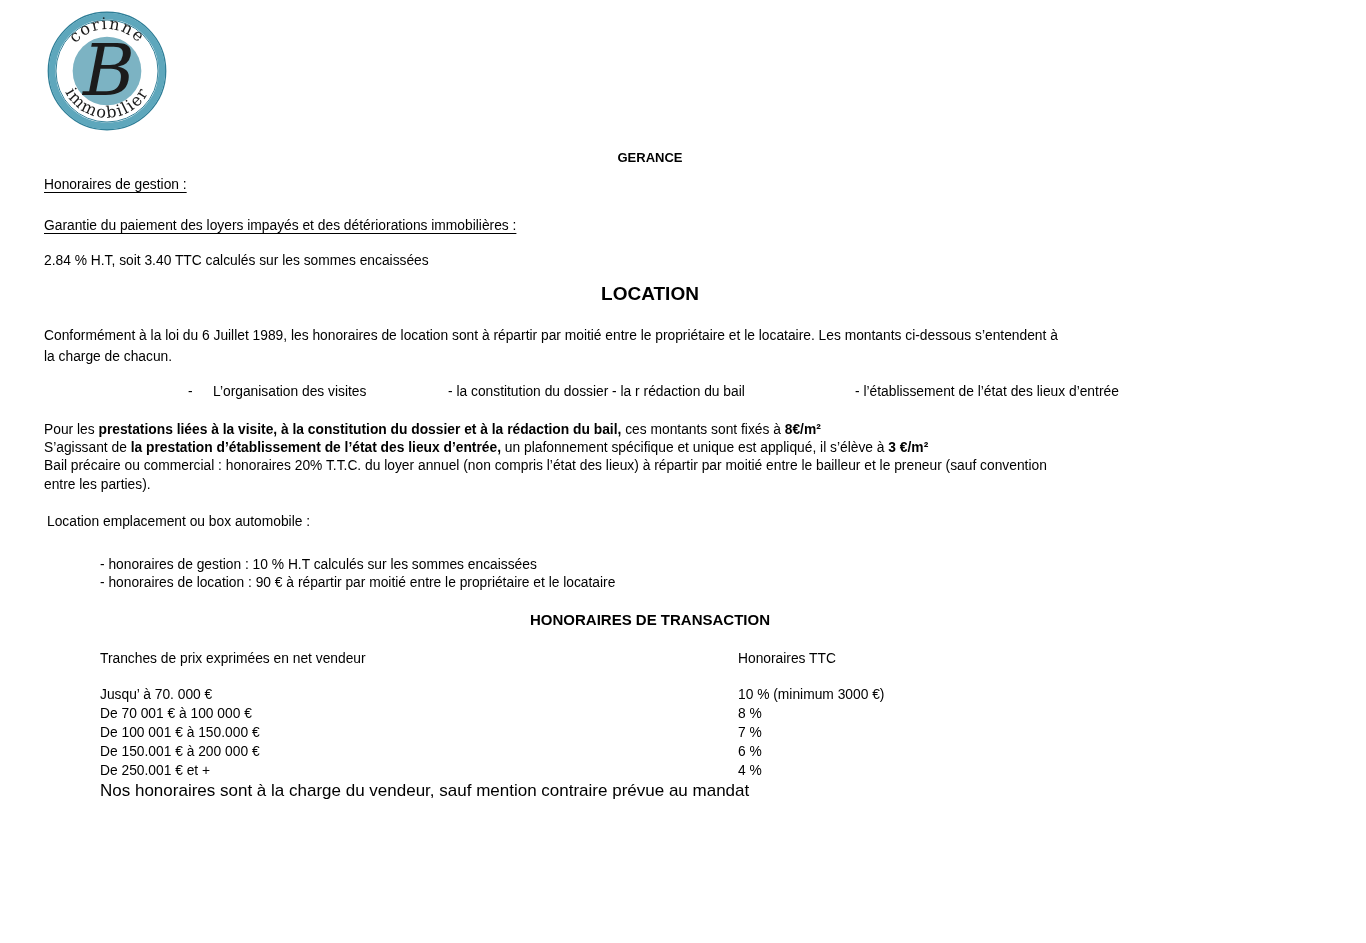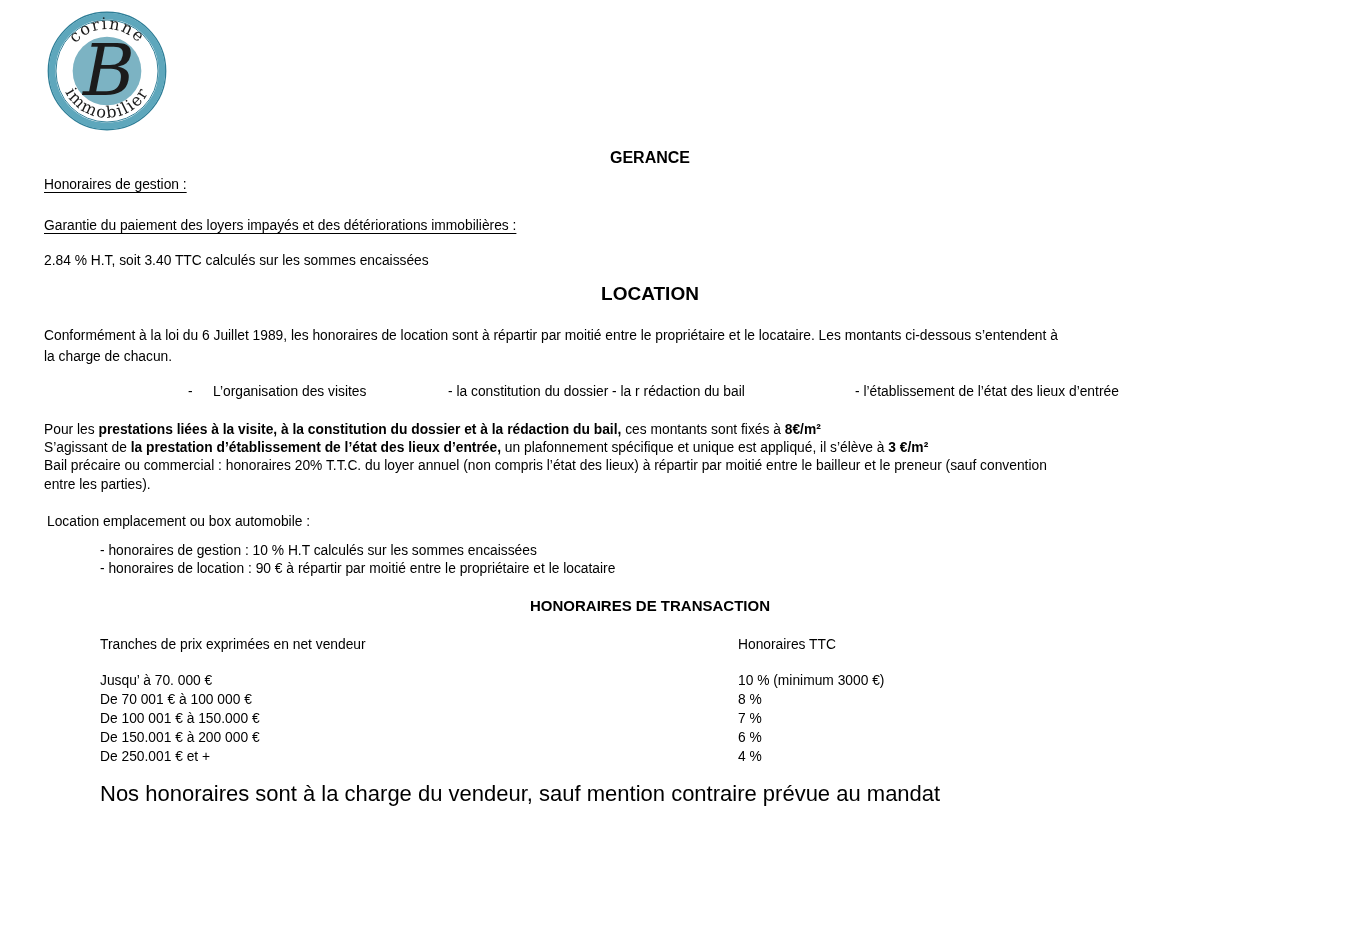--- a/index.html
+++ b/index.html
@@ -16,21 +16,21 @@
   .logo {
     position: absolute;
     left: 45px;
     top: 7px;
     width: 124px;
     height: 128px;
   }
   .content { padding: 148px 110px 0 44px; }
 
   .h1 { font-weight: bold; text-align: center; }
-  .gerance-title { font-size: 16px; line-height: 20px; }
+  .gerance-title { font-size: 13px; line-height: 20px; }
   .location-title { font-size: 19px; line-height: 22px; margin-top: 12px; }
   .h2 { font-weight: bold; text-align: center; font-size: 15px; line-height: 20px; margin-top: 17px; }
 
   .underlined { text-decoration: underline; text-underline-offset: 3px; line-height: 20px; }
   .gestion-heading { margin-top: 7px; }
   .gestion-lines { margin-top: 9px; line-height: 21px; }
   .garantie-heading { margin-top: 21px; }
   .garantie-line { margin-top: 15px; line-height: 20px; }
 
   .intro { margin-top: 21px; line-height: 20.5px; }
@@ -40,29 +40,29 @@
   .b0 { left: 144px; }
   .b1 { left: 169px; }
   .b2 { left: 404px; }
   .b3 { left: 811px; }
 
   .fees { margin-top: 17px; line-height: 18.2px; }
   .fees .line { white-space: nowrap; }
   .fees b { font-weight: bold; }
 
   .box-title { margin-top: 18px; padding-left: 3px; line-height: 20px; }
-  .box-lines { margin-top: 10px; padding-left: 56px; line-height: 18.5px; }
+  .box-lines { margin-top: 24px; padding-left: 56px; line-height: 18.5px; }
 
   .fee-table { margin-top: 19px; }
   .trow { position: relative; line-height: 19px; }
   .trow .c1 { display: inline-block; padding-left: 56px; white-space: nowrap; }
   .trow .c2 { position: absolute; left: 694px; top: 0; white-space: nowrap; }
   .thead { margin-bottom: 17px; }
 
-  .footer-line { padding-left: 56px; font-size: 22px; line-height: 22px; margin-top: 17px; }
+  .footer-line { padding-left: 56px; font-size: 17px; line-height: 22px; margin-top: 0; }
 
   .logo text { fill: #1b1b1b; }
 </style>
 </head>
 <body>
 
 <div class="doc">
 
   <div class="logo">
     <svg viewBox="0 0 130 130" width="124" height="128">

